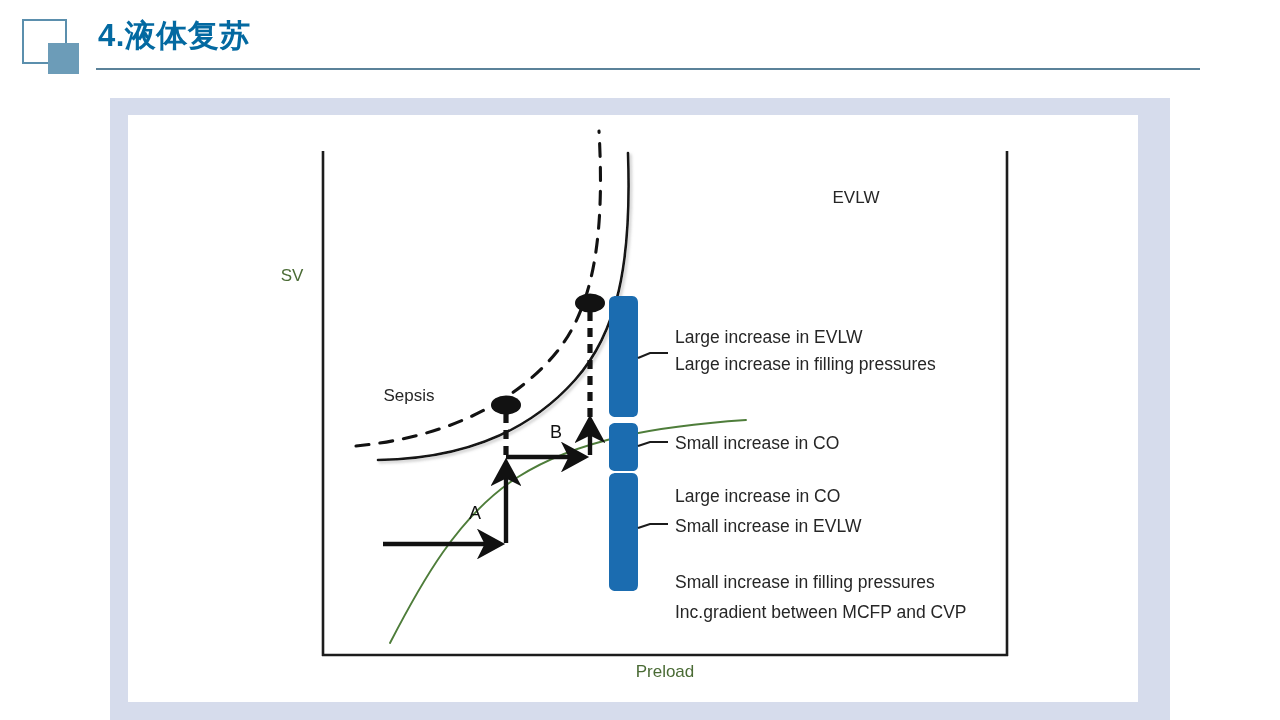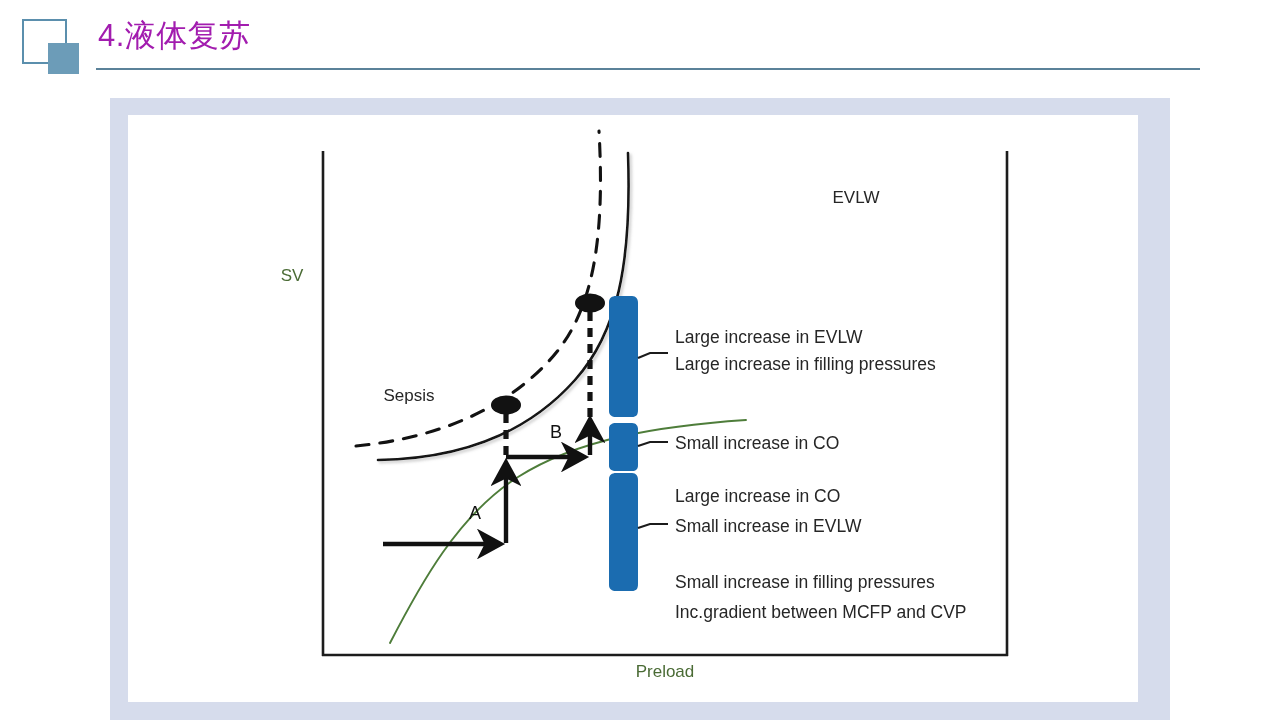--- a/index.html
+++ b/index.html
@@ -48,22 +48,22 @@
     width: 31px;
     height: 31px;
     background: #6c9cb8;
   }
   #page-title {
     position: absolute;
     left: 98px;
     top: 14px;
     font-size: 31px;
     line-height: 44px;
-    color: #a21caf;
-    font-weight: normal;
+    color: #0369a1;
+    font-weight: bold;
     letter-spacing: 0.5px;
     white-space: nowrap;
   }
   #title-rule {
     position: absolute;
     left: 96px;
     top: 68px;
     width: 1104px;
     height: 2px;
     background: #5b8299;

